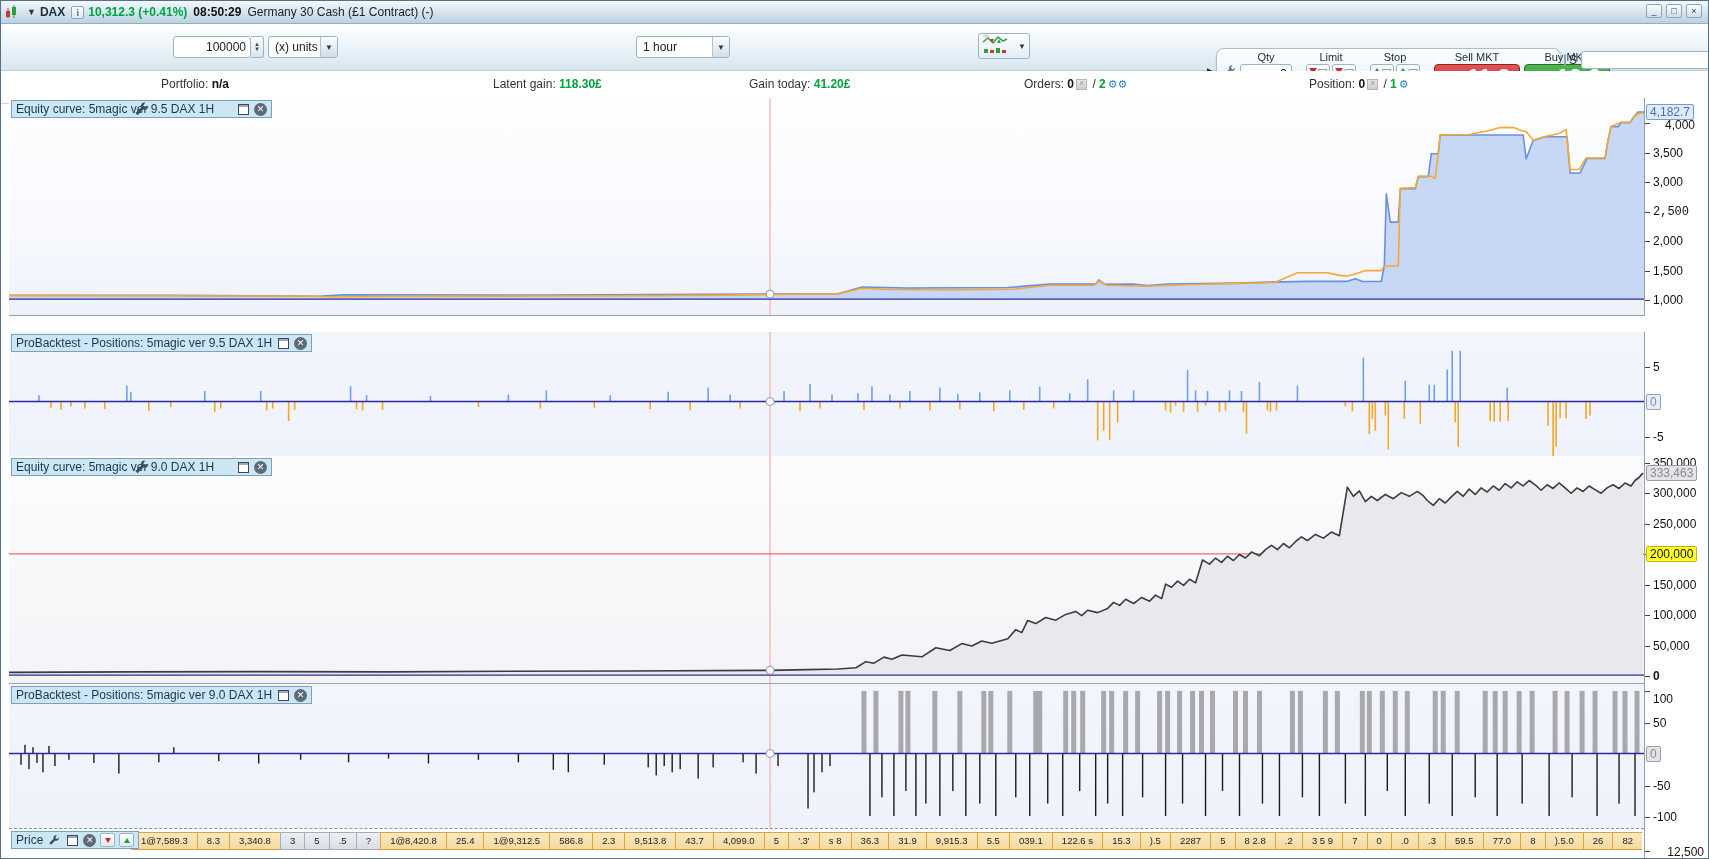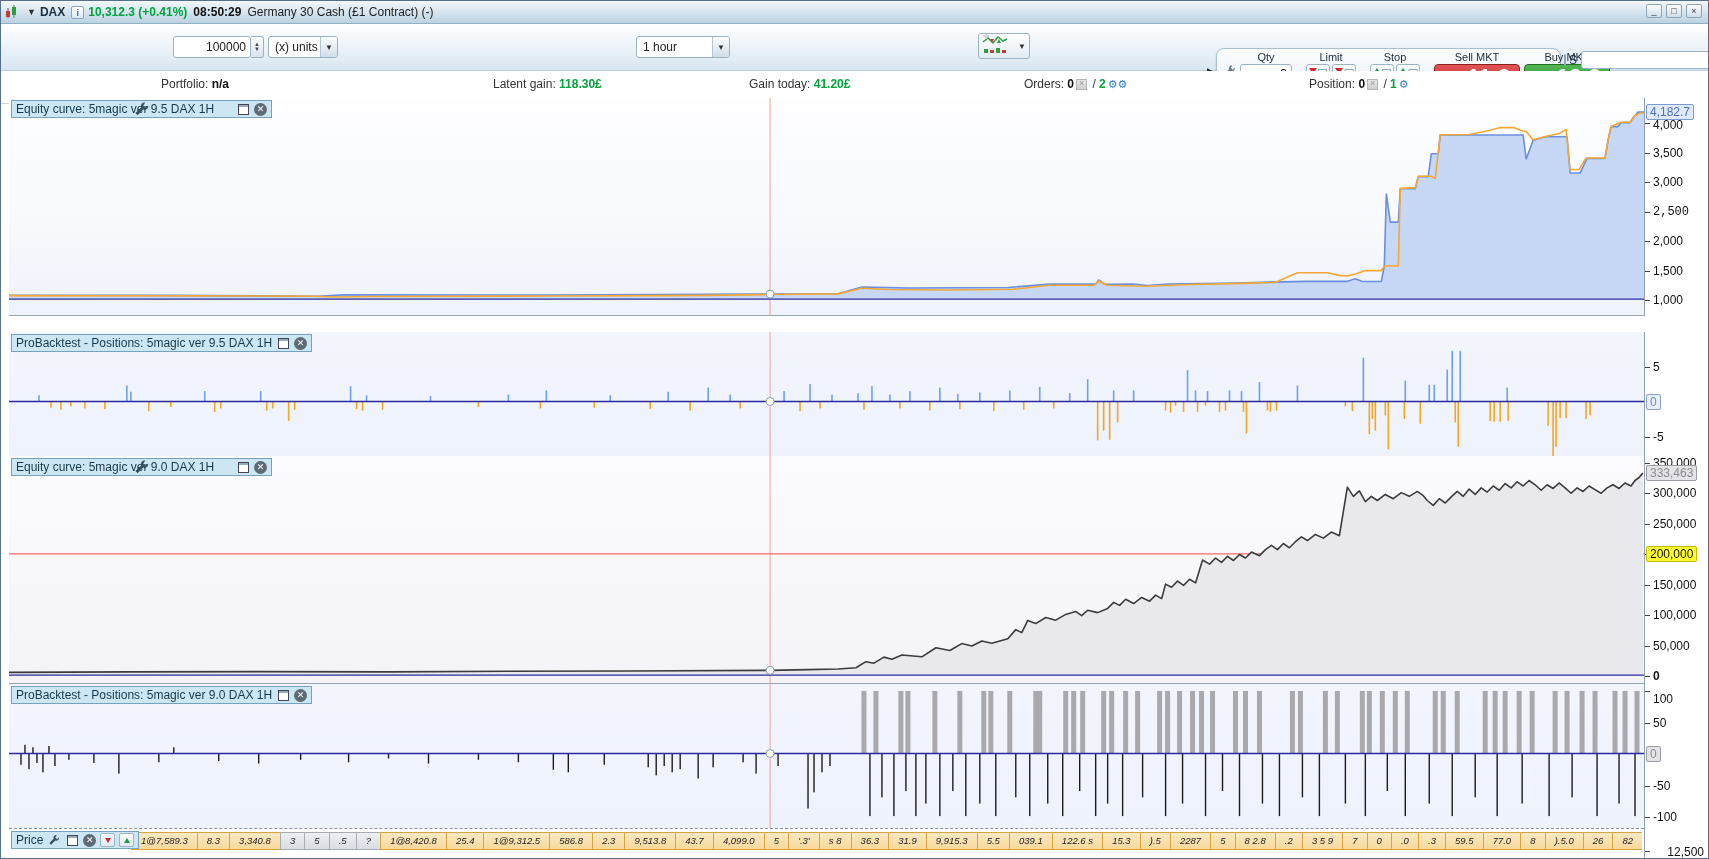--- a/index.html
+++ b/index.html
@@ -102,21 +102,21 @@
 
   
   .pricebar{position:absolute;left:8px;right:0;top:828px;height:31px;background:#fff;}
   .pricebar .gutter{border-left:1px solid #8fa0ae;}
   .price-tab{position:absolute;left:2px;top:2px;background:#cde6f3;border:1px solid #78a2bc;padding:1px 4px;
     font-size:12px;color:#16394e;display:flex;align-items:center;gap:4px;z-index:6;}
   .arrow-btn{width:15px;height:14px;border:1px solid #9ab4c6;border-radius:2px;background:linear-gradient(#fff,#dfe9f1);
     display:flex;align-items:center;justify-content:center;}
   .chips{position:absolute;left:122px;right:66px;top:3px;height:18px;display:flex;overflow:hidden;}
   .chip{flex:1 1 auto;background:linear-gradient(#fbe9c4,#f6d89a);border:1px solid #d8a440;color:#222;
-    font-size:9.5px;line-height:15px;text-align:center;padding:0 2px;margin-right:-1px;white-space:nowrap;overflow:hidden;font-style:italic;}
+    font-size:9.5px;line-height:15px;text-align:center;padding:0 2px;margin-right:-1px;white-space:nowrap;overflow:hidden;}
   .chip.gray{background:linear-gradient(#eceff3,#d9dde3);border-color:#a6adb5;}
   .day-text{position:absolute;left:126px;top:6px;font-size:11px;color:#222;white-space:nowrap;z-index:0;}
   .price-axis-label{position:absolute;right:4px;bottom:1px;font-size:12px;color:#111;}
   .price-axis-tick{position:absolute;left:0;bottom:8px;width:5px;height:1px;background:#444;}
 </style>
 </head>
 <body>
 
 <div class="window">
 
@@ -296,21 +296,21 @@
             </svg>
           </span>
         <span class="hdr-ic">
             <span class="win-ic"></span>
           </span>
         <span class="close-ic">✕</span>
       </div>
     </div>
     <div class="gutter">
         <span class="tick" style="top: 25px;"></span>
-        <span class="tick-label" style="top: 20px;">4,000</span>
+        <span class="tick-label" style="top: 20px; margin-left: 12px;">4,000</span>
         <span class="tick" style="top: 55px;"></span>
         <span class="tick-label" style="top: 48px;">3,500</span>
         <span class="tick" style="top: 84px;"></span>
         <span class="tick-label" style="top: 77px;">3,000</span>
         <span class="tick" style="top: 114px;"></span>
         <span class="tick-label" style="top: 107px; font-family: Liberation Mono, monospace;">2,500</span>
         <span class="tick" style="top: 143px;"></span>
         <span class="tick-label" style="top: 136px;">2,000</span>
         <span class="tick" style="top: 173px;"></span>
         <span class="tick-label" style="top: 166px;">1,500</span>

